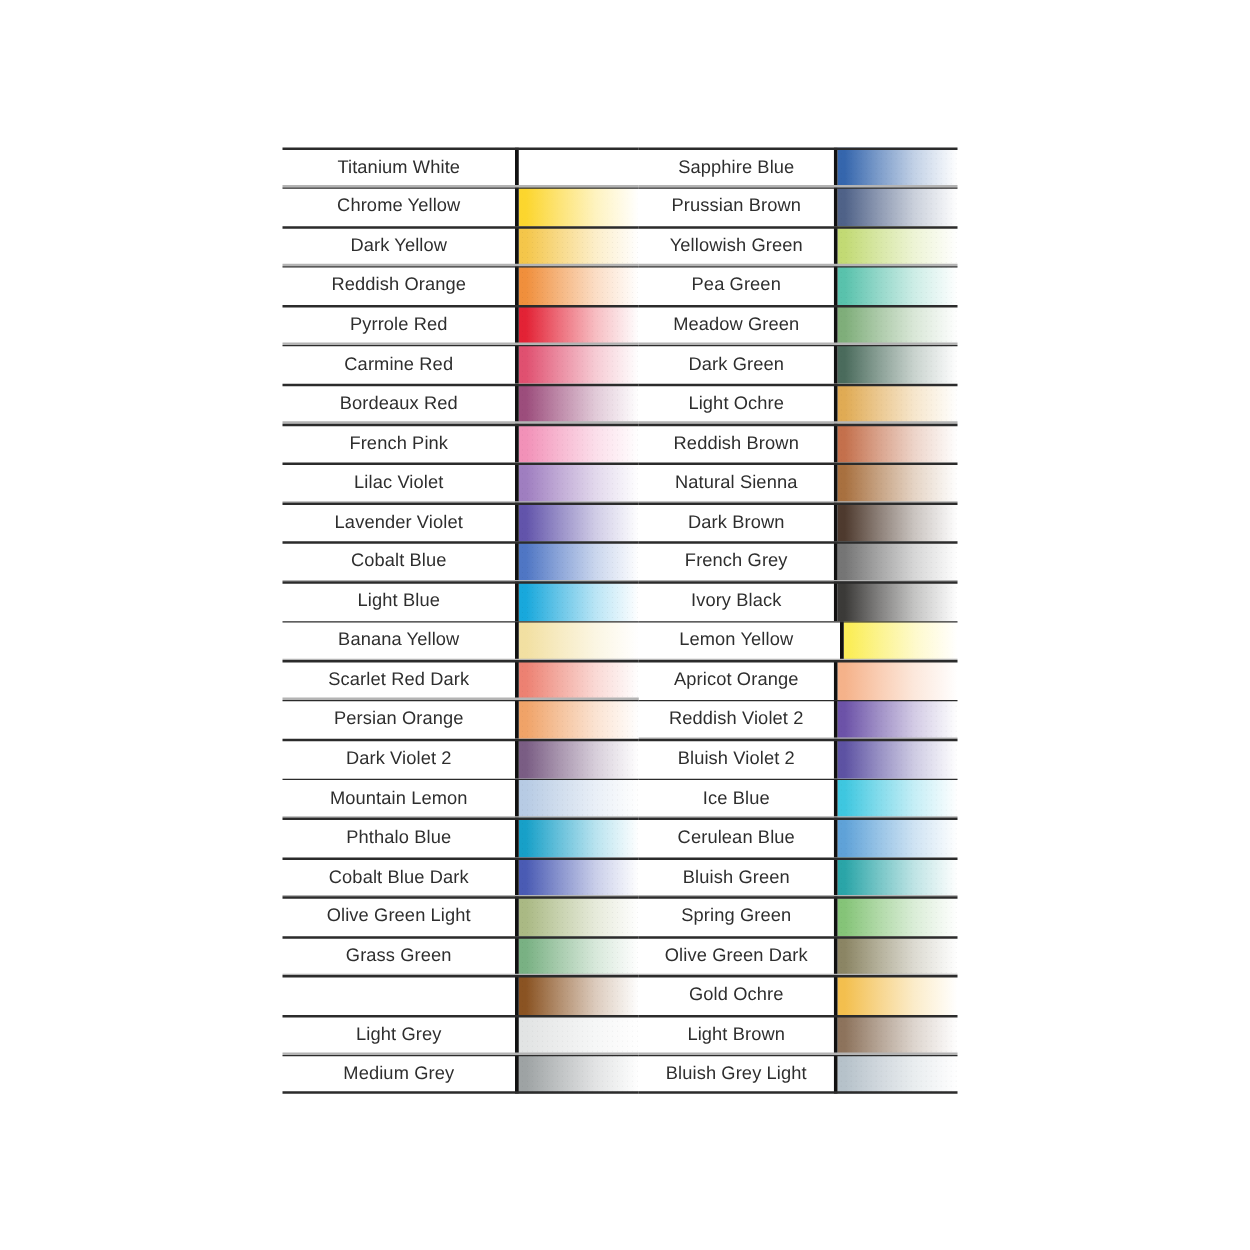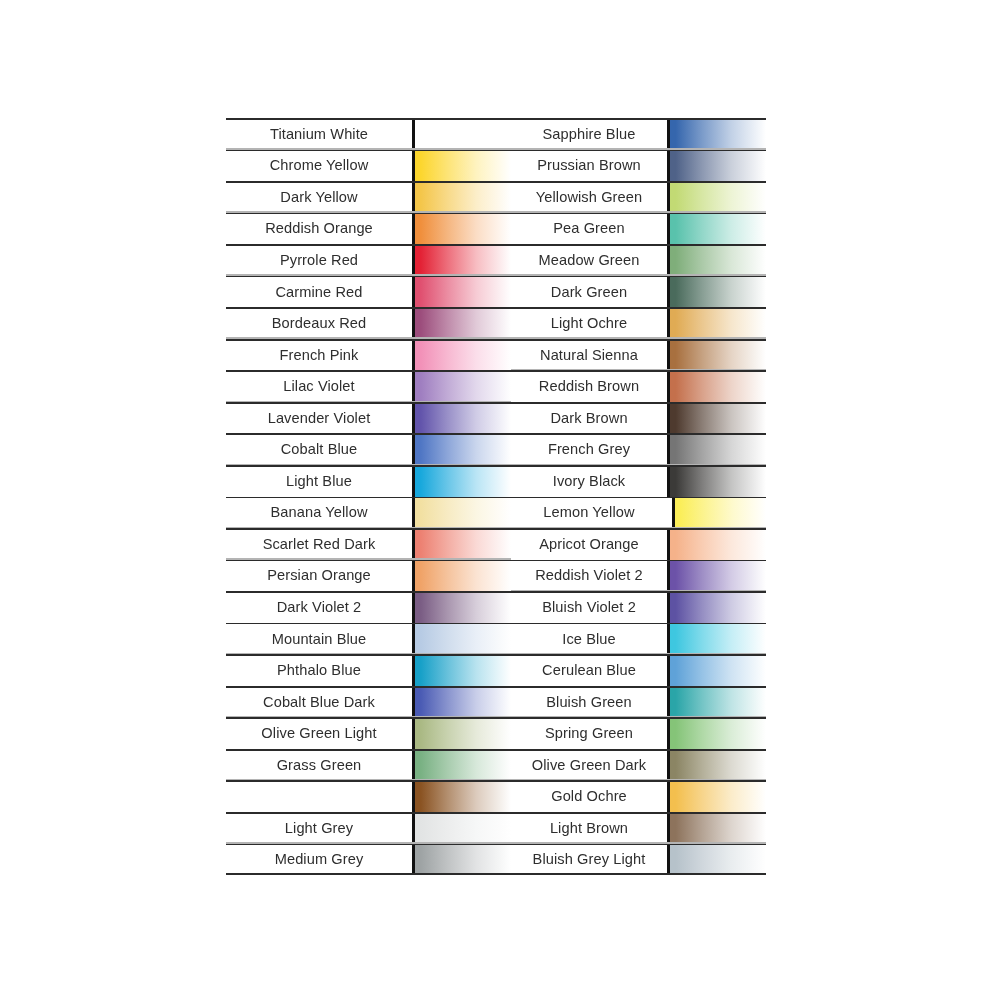--- a/index.html
+++ b/index.html
@@ -254,21 +254,21 @@
       <div class="swatch-row">
         <div class="row-label">Dark Violet 2</div>
         <div class="row-color">
           <div class="bar"></div>
           <div class="wash" style="background: linear-gradient(to right, rgb(122, 93, 132) 0%, rgb(122, 93, 132) 6%, rgb(169, 150, 175) 34%, rgb(215, 206, 218) 64%, rgb(242, 239, 243) 88%, rgb(255, 255, 255) 100%);"></div>
           <div class="grain"></div>
         </div>
         <div class="rule rule-dark rule-top"></div>
       </div>
       <div class="swatch-row">
-        <div class="row-label">Mountain Blue</div>
+        <div class="row-label">Mountain Lemon</div>
         <div class="row-color">
           <div class="bar"></div>
           <div class="wash" style="background: linear-gradient(to right, rgb(183, 203, 228) 0%, rgb(183, 203, 228) 6%, rgb(208, 221, 237) 34%, rgb(233, 239, 247) 64%, rgb(248, 250, 252) 88%, rgb(255, 255, 255) 100%);"></div>
           <div class="grain"></div>
         </div>
         <div class="rule rule-dark rule-top"></div>
         <div class="rule rule-light rule-bot"></div>
       </div>
       <div class="swatch-row">
         <div class="row-label">Phthalo Blue</div>
@@ -399,37 +399,37 @@
         <div class="row-label">Light Ochre</div>
         <div class="row-color">
           <div class="bar"></div>
           <div class="wash" style="background: linear-gradient(to right, rgb(224, 171, 84) 0%, rgb(224, 171, 84) 6%, rgb(235, 200, 144) 34%, rgb(246, 230, 204) 64%, rgb(252, 247, 238) 88%, rgb(255, 255, 255) 100%);"></div>
           <div class="grain"></div>
         </div>
         <div class="rule rule-dark rule-top"></div>
         <div class="rule rule-light rule-bot"></div>
       </div>
       <div class="swatch-row">
+        <div class="row-label">Reddish Brown</div>
+        <div class="row-color">
+          <div class="bar"></div>
+          <div class="wash" style="background: linear-gradient(to right, rgb(196, 112, 76) 0%, rgb(196, 112, 76) 6%, rgb(217, 162, 139) 34%, rgb(237, 212, 201) 64%, rgb(249, 241, 237) 88%, rgb(255, 255, 255) 100%);"></div>
+          <div class="grain"></div>
+        </div>
+        <div class="rule rule-dark rule-top"></div>
+      </div>
+      <div class="swatch-row">
         <div class="row-label">Natural Sienna</div>
         <div class="row-color">
           <div class="bar"></div>
           <div class="wash" style="background: linear-gradient(to right, rgb(168, 112, 63) 0%, rgb(168, 112, 63) 6%, rgb(198, 162, 130) 34%, rgb(229, 212, 197) 64%, rgb(246, 241, 236) 88%, rgb(255, 255, 255) 100%);"></div>
           <div class="grain"></div>
         </div>
         <div class="rule rule-dark rule-top"></div>
         <div class="rule rule-light rule-bot"></div>
-      </div>
-      <div class="swatch-row">
-        <div class="row-label">Reddish Brown</div>
-        <div class="row-color">
-          <div class="bar"></div>
-          <div class="wash" style="background: linear-gradient(to right, rgb(196, 112, 76) 0%, rgb(196, 112, 76) 6%, rgb(217, 162, 139) 34%, rgb(237, 212, 201) 64%, rgb(249, 241, 237) 88%, rgb(255, 255, 255) 100%);"></div>
-          <div class="grain"></div>
-        </div>
-        <div class="rule rule-dark rule-top"></div>
       </div>
       <div class="swatch-row">
         <div class="row-label">Dark Brown</div>
         <div class="row-color">
           <div class="bar"></div>
           <div class="wash" style="background: linear-gradient(to right, rgb(78, 58, 46) 0%, rgb(78, 58, 46) 6%, rgb(140, 127, 119) 34%, rgb(202, 196, 192) 64%, rgb(237, 235, 234) 88%, rgb(255, 255, 255) 100%);"></div>
           <div class="grain"></div>
         </div>
         <div class="rule rule-dark rule-top"></div>
       </div>

